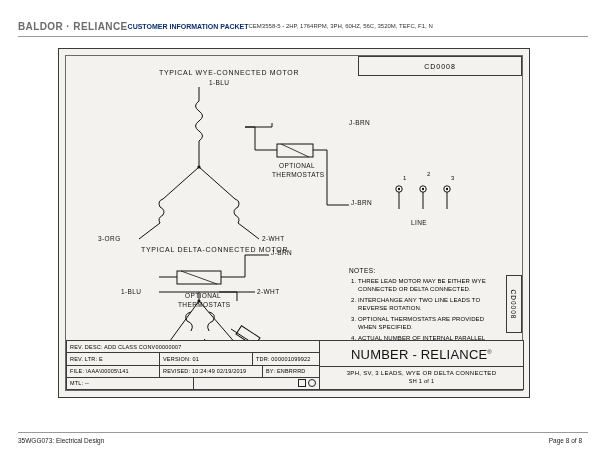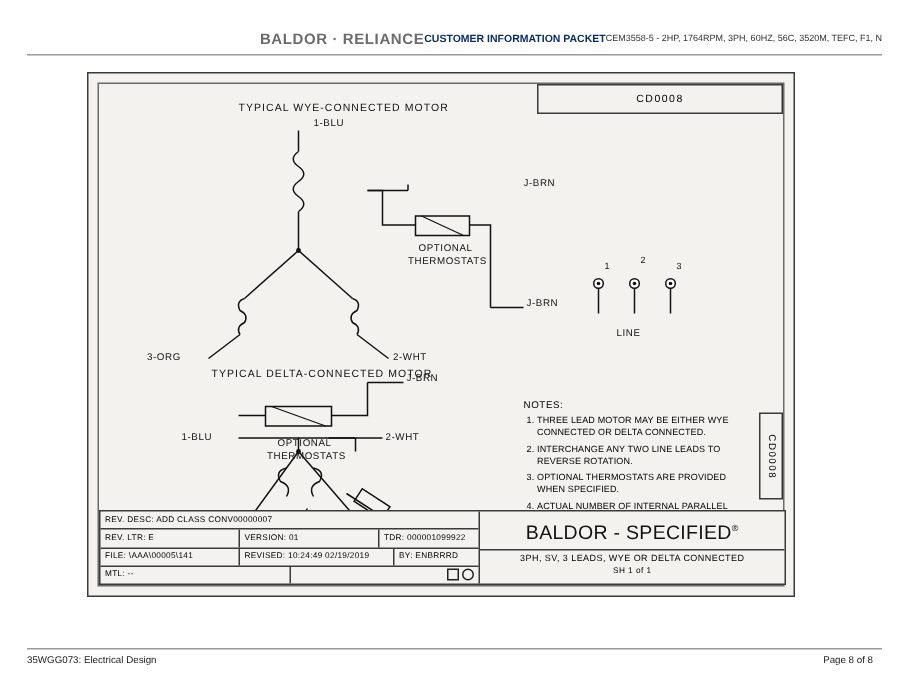--- a/index.html
+++ b/index.html
@@ -22,21 +22,20 @@
   }
 
   
   .hdr {
     position: absolute;
     left: 18px; top: 18px;
     width: 570px;
     height: 16px;
     display: flex;
     align-items: center;
-    justify-content: flex-end;
   }
   .brand {
     font-family: "Liberation Sans", sans-serif;
     font-weight: bold;
     font-size: 10px;
     letter-spacing: 0.4px;
     color: #6b6b6b;
     white-space: nowrap;
   }
   .hdr-title {
@@ -388,21 +387,21 @@
         </div>
         <div class="tb-row">
           <div class="tb-cell c-mtl b">MTL: --</div>
           <div class="tb-cell c-marks">
             <span class="mark-sq"></span>
             <span class="mark-circ"></span>
           </div>
         </div>
       </div>
       <div class="tb-right">
-        <div class="tb-brand"><span>BALDOR - SPECIFIED</span><sup>®</sup></div>
+        <div class="tb-brand"><span>NUMBER - RELIANCE</span><sup>®</sup></div>
         <div class="tb-desc">3PH, SV, 3 LEADS, WYE OR DELTA CONNECTED</div>
         <div class="tb-sheet">SH 1 of 1</div>
       </div>
     </div>
   </div>
 
   <div class="ftr-rule"></div>
   <div class="ftr-left">35WGG073: Electrical Design</div>
   <div class="ftr-right">Page 8 of 8</div>
 

